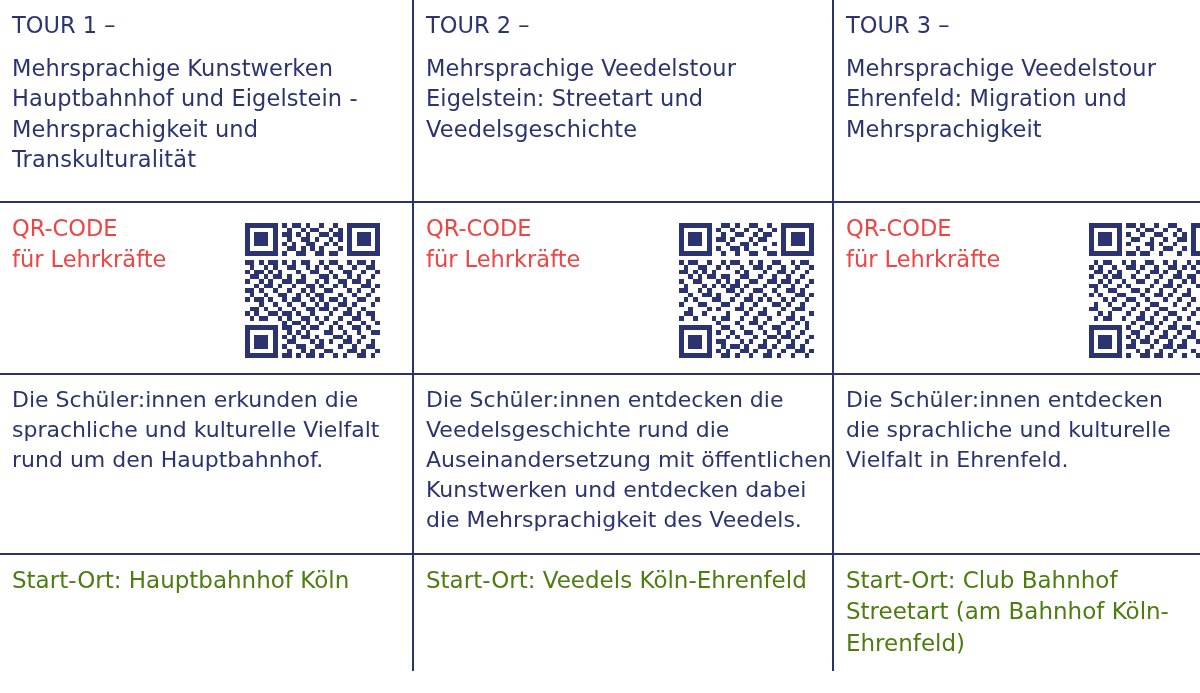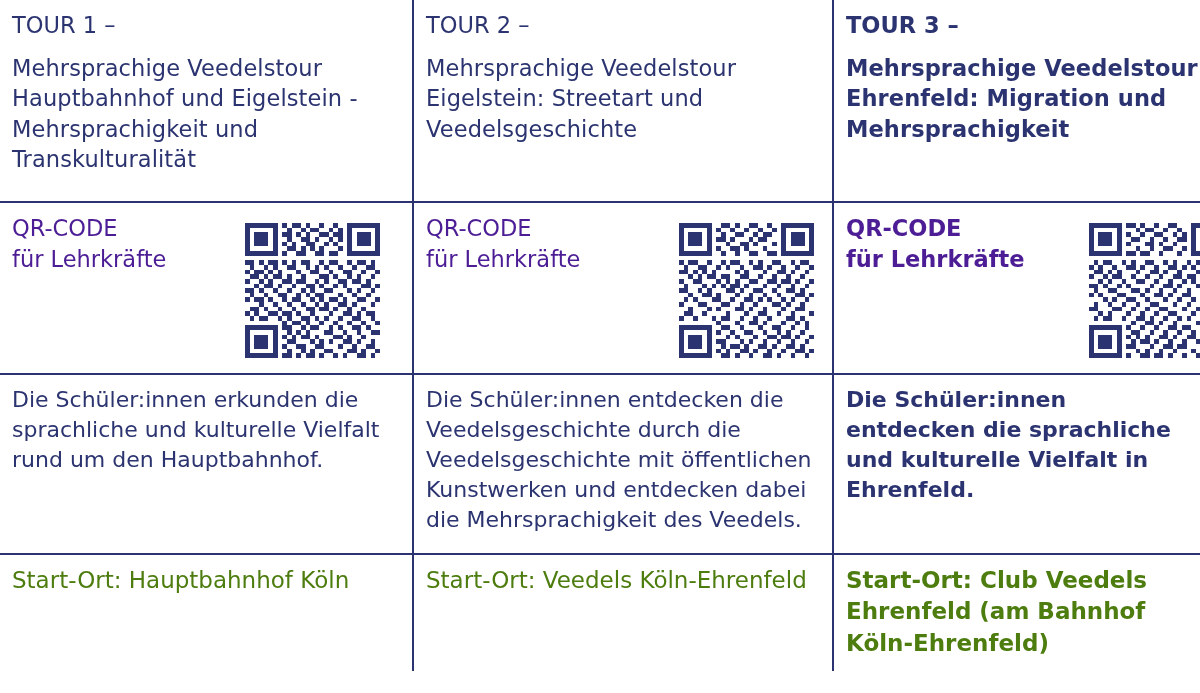--- a/index.html
+++ b/index.html
@@ -28,21 +28,20 @@
   table.tour-table td {
     vertical-align: top;
     border-right: 2px solid #2b3470;
     border-bottom: 2px solid #2b3470;
     padding: 10px 0 12px 12px;
     box-sizing: border-box;
     margin-left: 24px;
   }
   table.tour-table td.last-col {
     border-right: none;
-    font-weight: bold;
   }
   table.tour-table tr.last-row td {
     border-bottom: none;
   }
   col.c1 { width: 413px; }
   col.c2 { width: 420px; }
   col.c3 { width: 367px; }
 
   .title-line {
     font-size: 22.5px;
@@ -56,21 +55,21 @@
     color: #2b3470;
     margin-bottom: 12px;
   }
   .qr-cell {
     position: relative;
     height: 172px;
   }
   .qr-label {
     font-size: 22.5px;
     line-height: 1.36;
-    color: #4c1d95;
+    color: #ef4444;
   }
   .qr-holder {
     position: absolute;
     top: 20px;
   }
   .qr-holder.pos-a { left: 245px; }
   .qr-holder.pos-b { left: 265px; }
   .qr-holder.pos-c { left: 255px; }
   .qr {
     width: 135px;
@@ -98,21 +97,21 @@
   <table class="tour-table">
     <colgroup>
       <col class="c1">
         <col class="c2">
         <col class="c3">
     </colgroup>
     <tbody>
       <tr class="row-title">
         <td>
           <div class="title-head">TOUR 1 –</div>
-          <div class="title-line">Mehrsprachige Veedelstour Hauptbahnhof und Eigelstein - Mehrsprachigkeit und Transkulturalität</div>
+          <div class="title-line">Mehrsprachige Kunstwerken Hauptbahnhof und Eigelstein - Mehrsprachigkeit und Transkulturalität</div>
         </td>
         <td>
           <div class="title-head">TOUR 2 –</div>
           <div class="title-line">Mehrsprachige Veedelstour Eigelstein: Streetart und Veedelsgeschichte</div>
         </td>
         <td class="last-col">
           <div class="title-head">TOUR 3 –</div>
           <div class="title-line">Mehrsprachige Veedelstour Ehrenfeld: Migration und Mehrsprachigkeit</div>
         </td>
       </tr>
@@ -822,33 +821,33 @@
             </svg>
           </div>
         </td>
       </tr>
 
       <tr class="row-desc">
         <td>
           <div class="desc">Die Schüler:innen erkunden die sprachliche und kulturelle Vielfalt rund um den Hauptbahnhof.</div>
         </td>
         <td>
-          <div class="desc">Die Schüler:innen entdecken die Veedelsgeschichte durch die Veedelsgeschichte mit öffentlichen Kunstwerken und entdecken dabei die Mehrsprachigkeit des Veedels.</div>
+          <div class="desc">Die Schüler:innen entdecken die Veedelsgeschichte rund die Auseinandersetzung mit öffentlichen Kunstwerken und entdecken dabei die Mehrsprachigkeit des Veedels.</div>
         </td>
         <td class="last-col">
           <div class="desc">Die Schüler:innen entdecken die sprachliche und kulturelle Vielfalt in Ehrenfeld.</div>
         </td>
       </tr>
 
       <tr class="row-start last-row">
         <td>
           <div class="start">Start-Ort: Hauptbahnhof Köln</div>
         </td>
         <td>
           <div class="start">Start-Ort: Veedels Köln-Ehrenfeld</div>
         </td>
         <td class="last-col">
-          <div class="start">Start-Ort: Club Veedels Ehrenfeld (am Bahnhof Köln-Ehrenfeld)</div>
+          <div class="start">Start-Ort: Club Bahnhof Streetart (am Bahnhof Köln-Ehrenfeld)</div>
         </td>
       </tr>
     </tbody>
   </table>
 </div>
 
 </body></html>

